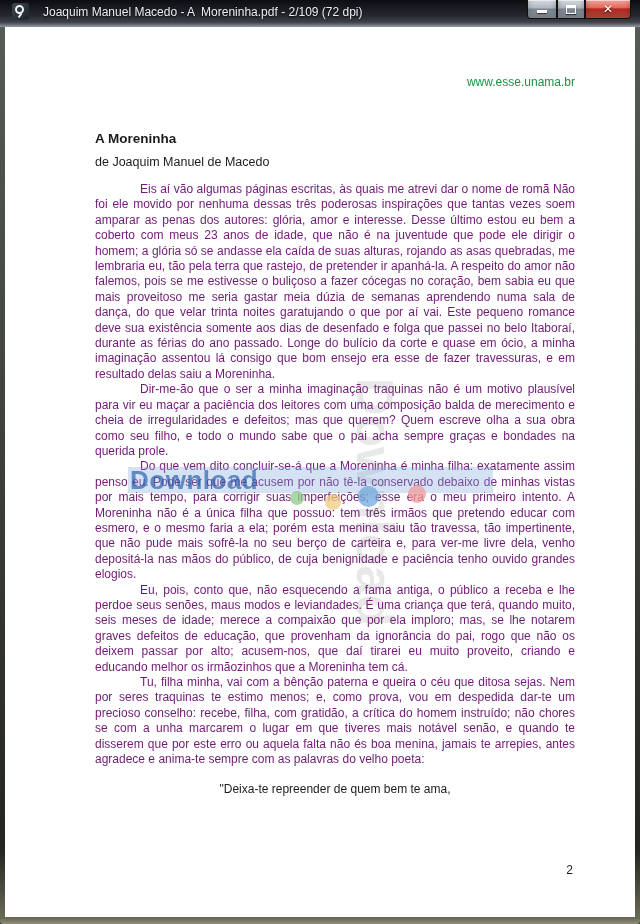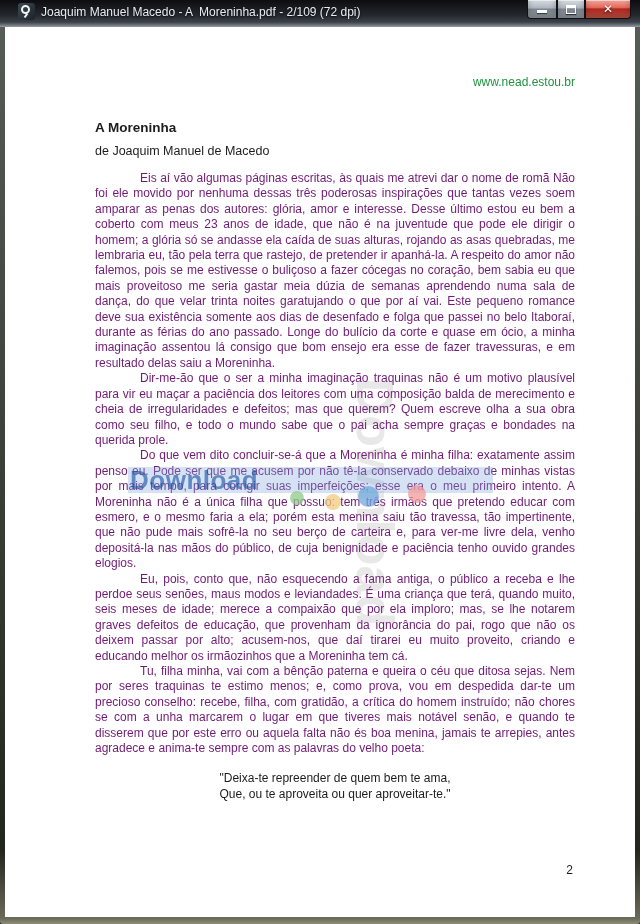--- a/index.html
+++ b/index.html
@@ -16,21 +16,22 @@
     position: absolute; inset: 0;
     background: linear-gradient(180deg, #8d949c 0%, #555b55 3%, #3a3d36 55%, #23251f 92%, #6b6a58 99.4%, #8f8e7a 100%);
     border-radius: 3px;
   }
 
   
   .titlebar {
     position: absolute; top: 0; left: 0; right: 0; height: 27px;
     background: linear-gradient(180deg, #0b0d10 0%, #17191d 25%, #23262c 55%, #3c4149 82%, #7d848c 96%, #9aa1a8 100%);
     display: flex; align-items: center;
-    padding: 0 0 4px 18px;
+    padding: 0 0 4px 12px;
+    gap: 8px;
   }
   .app-icon {
     width: 17px; height: 17px; flex: 0 0 auto;
     border-radius: 3px;
     background: linear-gradient(135deg, #3d4a52, #1b2228);
     position: relative; margin-right: 6px;
   }
   .app-icon .ring {
     position: absolute; left: 3px; top: 2px;
     width: 9px; height: 9px;
@@ -74,21 +75,21 @@
     padding: 0 60px 0 90px;
     overflow: hidden;
   }
   .site-url {
     margin-top: 48px;
     text-align: right;
     font-size: 12px;
     color: #1f9240;
   }
   .book-title {
-    margin-top: 31px;
+    margin-top: 42px;
     font-size: 13.5px; font-weight: bold; color: #1c1c1c;
   }
   .book-author {
     margin-top: 9px;
     font-size: 12.5px; color: #1c1c1c;
   }
   .section-heading {
     margin-top: 43px;
     font-size: 12.5px; color: #1c1c1c;
     letter-spacing: 0.3px;
@@ -157,37 +158,36 @@
     <div class="ctl-btn ctl-max">
       <span class="glyph-max"></span>
     </div>
     <div class="ctl-btn ctl-close">
       <span class="glyph-close">✕</span>
     </div>
   </div>
 
   <div class="page">
 
-    <div class="site-url" style="color: rgb(31, 146, 64);">www.nead.estou.br</div>
+    <div class="site-url" style="color: rgb(31, 146, 64);">www.esse.unama.br</div>
 
     <div class="book-title">A Moreninha</div>
     <div class="book-author">de Joaquim Manuel de Macedo</div>
 
 
     <div class="body-text">
       <p>Eis aí vão algumas páginas escritas, às quais me atrevi dar o nome de romã Não foi ele movido por nenhuma dessas três poderosas inspirações que tantas vezes soem amparar as penas dos autores: glória, amor e interesse. Desse último estou eu bem a coberto com meus 23 anos de idade, que não é na juventude que pode ele dirigir o homem; a glória só se andasse ela caída de suas alturas, rojando as asas quebradas, me lembraria eu, tão pela terra que rastejo, de pretender ir apanhá-la. A respeito do amor não falemos, pois se me estivesse o buliçoso a fazer cócegas no coração, bem sabia eu que mais proveitoso me seria gastar meia dúzia de semanas aprendendo numa sala de dança, do que velar trinta noites garatujando o que por aí vai. Este pequeno romance deve sua existência somente aos dias de desenfado e folga que passei no belo Itaboraí, durante as férias do ano passado. Longe do bulício da corte e quase em ócio, a minha imaginação assentou lá consigo que bom ensejo era esse de fazer travessuras, e em resultado delas saiu a Moreninha.</p>
       <p>Dir-me-ão que o ser a minha imaginação traquinas não é um motivo plausível para vir eu maçar a paciência dos leitores com uma composição balda de merecimento e cheia de irregularidades e defeitos; mas que querem? Quem escreve olha a sua obra como seu filho, e todo o mundo sabe que o pai acha sempre graças e bondades na querida prole.</p>
       <p>Do que vem dito concluir-se-á que a Moreninha é minha filha: exatamente assim penso eu. Pode ser que me acusem por não tê-la conservado debaixo de minhas vistas por mais tempo, para corrigir suas imperfeições; esse era o meu primeiro intento. A Moreninha não é a única filha que possuo: tem três irmãos que pretendo educar com esmero, e o mesmo faria a ela; porém esta menina saiu tão travessa, tão impertinente, que não pude mais sofrê-la no seu berço de carteira e, para ver-me livre dela, venho depositá-la nas mãos do público, de cuja benignidade e paciência tenho ouvido grandes elogios.</p>
       <p>Eu, pois, conto que, não esquecendo a fama antiga, o público a receba e lhe perdoe seus senões, maus modos e leviandades. É uma criança que terá, quando muito, seis meses de idade; merece a compaixão que por ela imploro; mas, se lhe notarem graves defeitos de educação, que provenham da ignorância do pai, rogo que não os deixem passar por alto; acusem-nos, que daí tirarei eu muito proveito, criando e educando melhor os irmãozinhos que a Moreninha tem cá.</p>
       <p>Tu, filha minha, vai com a bênção paterna e queira o céu que ditosa sejas. Nem por seres traquinas te estimo menos; e, como prova, vou em despedida dar-te um precioso conselho: recebe, filha, com gratidão, a crítica do homem instruído; não chores se com a unha marcarem o lugar em que tiveres mais notável senão, e quando te disserem que por este erro ou aquela falta não és boa menina, jamais te arrepies, antes agradece e anima-te sempre com as palavras do velho poeta:</p>
     </div>
 
     <div class="poem">
       <div>"Deixa-te repreender de quem bem te ama,</div>
-      <div>Que, ou te aproveita ou quer aproveitar-te."</div>
     </div>
 
     <div class="page-number">2</div>
 
     <div class="watermark">
       <div class="wm-bg-text">Download</div>
       <div class="wm-band">
         <span class="wm-label" style="color: rgba(28, 85, 165, 0.627);">Download</span>
       </div>
       <span class="wm-dot wm-dot-0" style="background-color: rgb(143, 201, 138);"></span>

